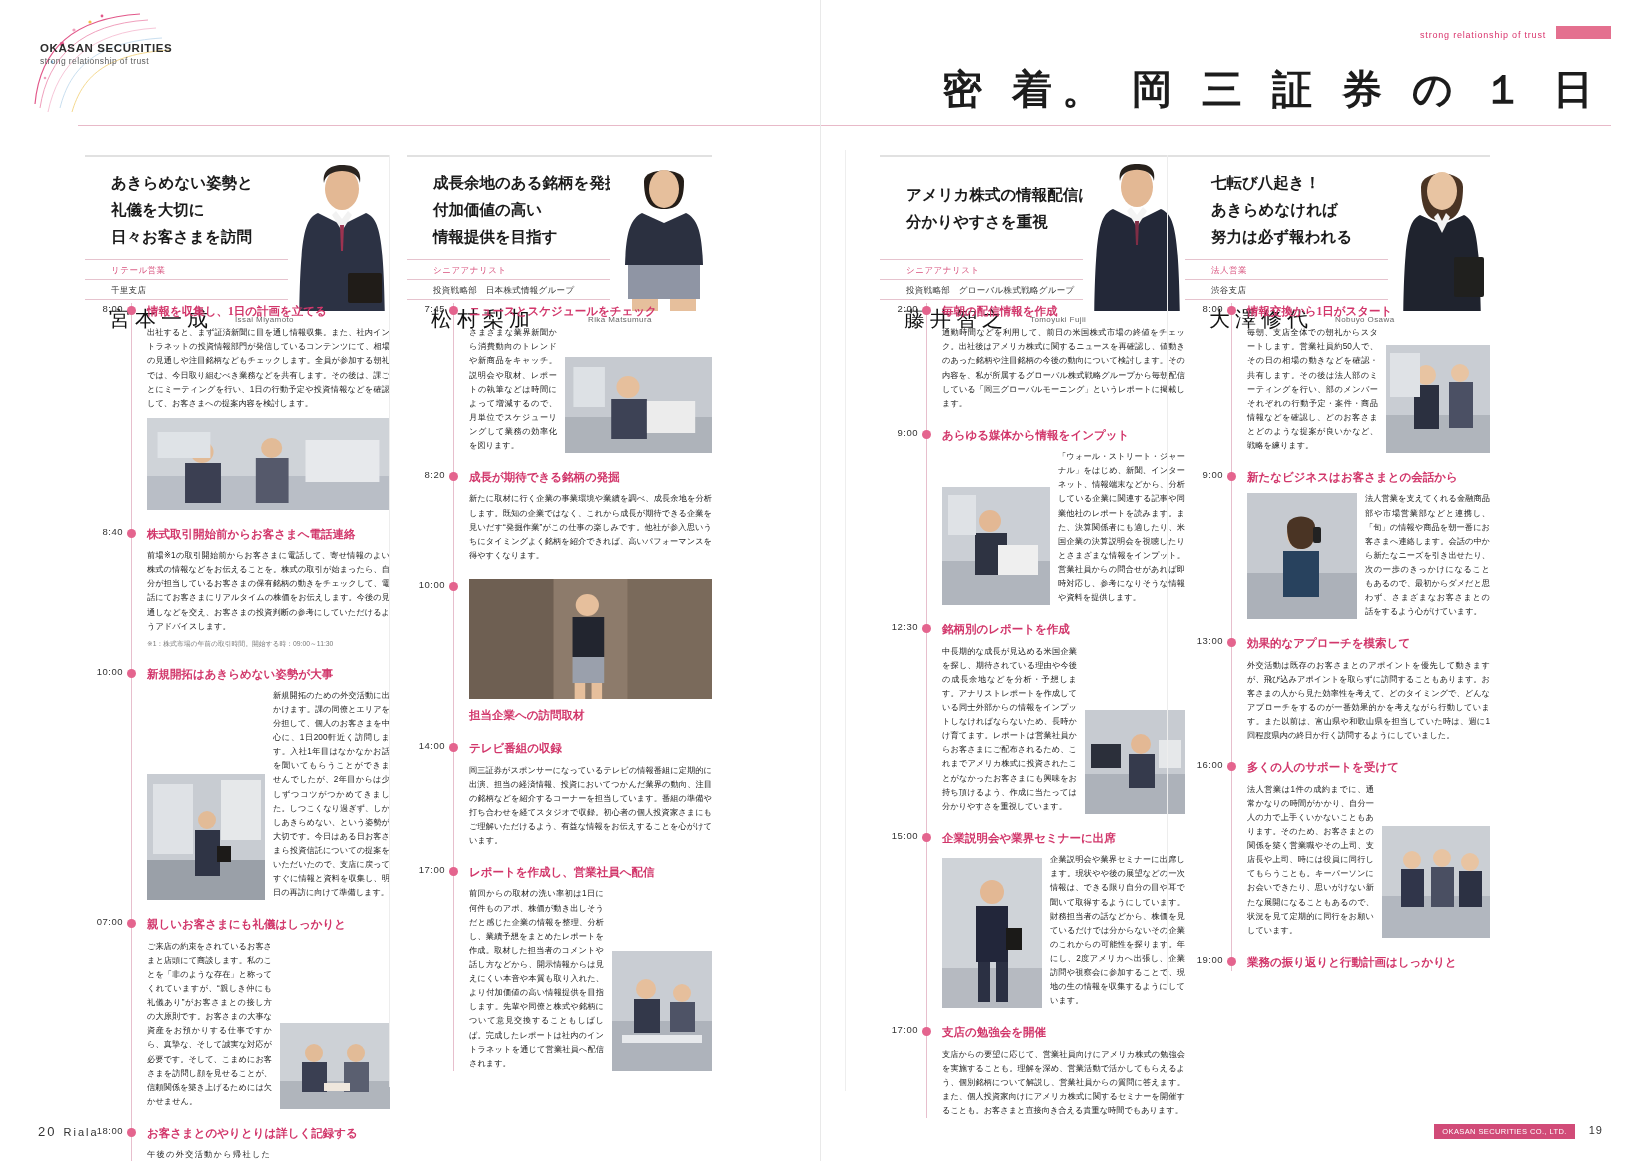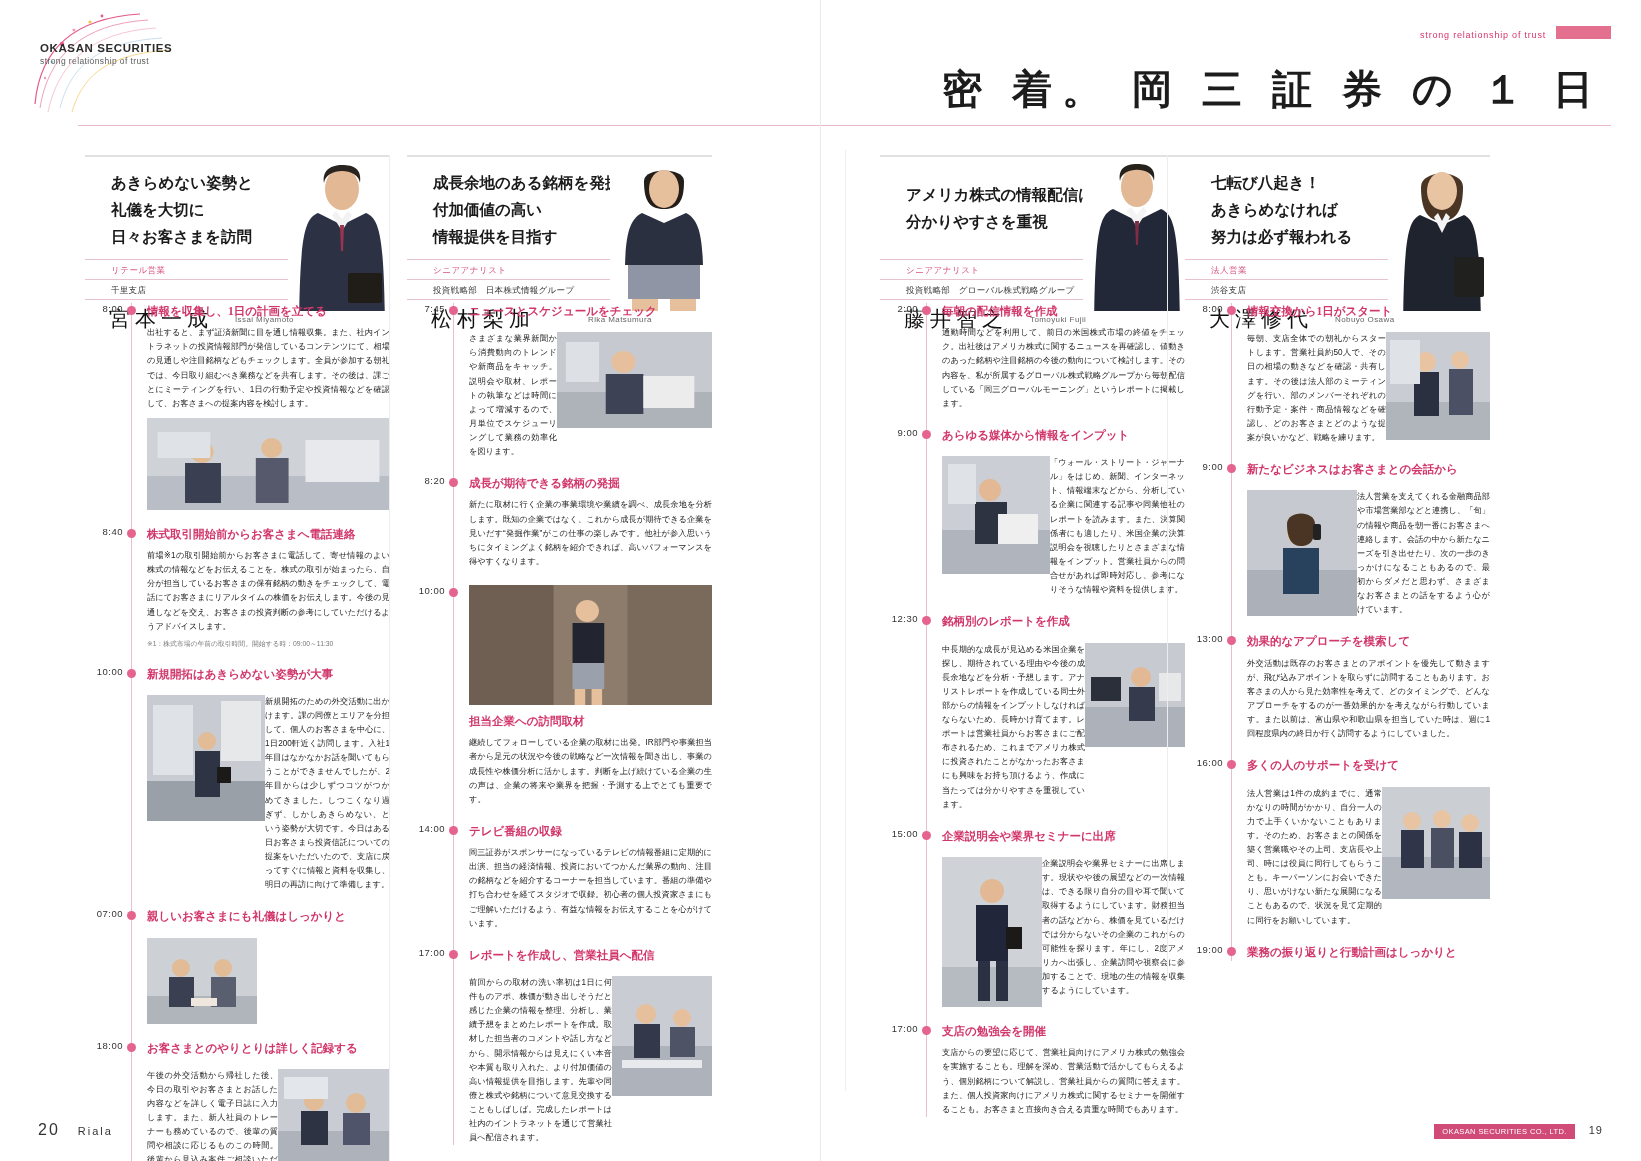--- a/index.html
+++ b/index.html
@@ -58,31 +58,31 @@
   .time{
     position:absolute;left:0;top:0;width:38px;text-align:right;font-size:9.5px;color:#333;
     letter-spacing:.5px;
   }
   .dot{position:absolute;left:42px;top:3px;width:9px;height:9px;border-radius:50%;background:#e4648e;}
   .etitle{
     font-size:11.5px;color:#d2376b;font-weight:bold;line-height:1.5;margin-bottom:6px;
     font-family:"Liberation Serif","DejaVu Serif",serif;
   }
   .ebody{font-size:8.2px;line-height:1.72;color:#222;text-align:justify;}
-  .with-img{display:flex;align-items:flex-start;margin-top:12px;}
+  .with-img{display:flex;gap:8px;align-items:flex-end;}
   .with-img .ebody{flex:1;}
   .photo{border:0;display:block;}
   .photo-full{width:100%;height:104px;margin-bottom:7px;}
   .photo-side{width:118px;height:96px;flex:0 0 118px;}
   .photo-side.tall{height:126px;}
   .col-rule-l{position:absolute;left:-18px;top:0;bottom:0;width:1px;background:#ededed;}
 
   
   .foot-left{position:absolute;left:38px;bottom:22px;font-size:11px;color:#333;letter-spacing:2px;}
-  .foot-left .pg{font-size:16px;margin-right:13px;text-align:right;}
+  .foot-left .pg{font-size:13px;margin-right:2px;text-align:right;}
   .foot-right{position:absolute;right:38px;bottom:22px;font-size:11px;color:#333;letter-spacing:1px;}
   .foot-right .tag{
     display:inline-block;background:#d14b78;color:#fff;font-size:7.5px;padding:3px 8px;margin-right:10px;
     letter-spacing:.4px;vertical-align:middle;
   }
   .sep-v{position:absolute;top:150px;bottom:70px;width:1px;background:#eeeeee;}
 </style>
 </head>
 <body>
 
@@ -186,20 +186,21 @@
           </svg>
           <div class="ebody">新規開拓のための外交活動に出かけます。課の同僚とエリアを分担して、個人のお客さまを中心に、1日200軒近く訪問します。入社1年目はなかなかお話を聞いてもらうことができませんでしたが、2年目からは少しずつコツがつかめてきました。しつこくなり過ぎず、しかしあきらめない、という姿勢が大切です。今日はある日お客さまら投資信託についての提案をいただいたので、支店に戻ってすぐに情報と資料を収集し、明日の再訪に向けて準備します。</div>
         </div>
       </div>
 
       <div class="entry">
         <div class="time">07:00</div>
         <div class="dot"></div>
         <div class="etitle">親しいお客さまにも礼儀はしっかりと</div>
         <div class="with-img">
+          <div class="ebody">ご来店の約束をされているお客さまと店頭にて商談します。私のことを「非のような存在」と称ってくれていますが、“親しき仲にも礼儀あり”がお客さまとの接し方の大原則です。お客さまの大事な資産をお預かりする仕事ですから、真摯な、そして誠実な対応が必要です。そして、こまめにお客さまを訪問し顔を見せることが、信頼関係を築き上げるためには欠かせません。</div>
           <svg class="photo photo-side" style="flex:0 0 110px;width:110px;height:86px" viewBox="0 0 110 86" preserveAspectRatio="none">
             <rect width="110" height="86" fill="#cdd1d6"></rect>
             <rect y="58" width="110" height="28" fill="#b0b5bc"></rect>
             <circle cx="34" cy="30" r="9" fill="#e2bb97"></circle>
               <rect x="22" y="39" width="25" height="30" fill="#3a3f52"></rect>
             <circle cx="76" cy="30" r="9" fill="#e2bb97"></circle>
               <rect x="64" y="39" width="25" height="30" fill="#5a5f70"></rect>
             <rect x="44" y="60" width="26" height="8" fill="#efe7dd"></rect>
           </svg>
         </div>
@@ -286,21 +287,20 @@
           <rect width="230" height="120" fill="#8d7b6b"></rect>
           <rect x="0" y="0" width="80" height="120" fill="#6e5f52"></rect>
           <rect x="150" y="0" width="80" height="120" fill="#7a6a5b"></rect>
           <circle cx="112" cy="26" r="11" fill="#e6bf9c"></circle>
           <rect x="98" y="38" width="30" height="40" fill="#22252f"></rect>
           <rect x="98" y="78" width="30" height="26" fill="#9aa0ac"></rect>
           <rect x="100" y="104" width="10" height="16" fill="#e6bf9c"></rect>
           <rect x="116" y="104" width="10" height="16" fill="#e6bf9c"></rect>
         </svg>
         <div class="etitle">担当企業への訪問取材</div>
-        <div class="ebody">継続してフォローしている企業の取材に出発。IR部門や事業担当者から足元の状況や今後の戦略など一次情報を聞き出し、事業の成長性や株価分析に活かします。判断を上げ続けている企業の生の声は、企業の将来や業界を把握・予測する上でとても重要です。</div>
       </div>
 
       <div class="entry">
         <div class="time">14:00</div>
         <div class="dot"></div>
         <div class="etitle">テレビ番組の収録</div>
         <div class="ebody">岡三証券がスポンサーになっているテレビの情報番組に定期的に出演、担当の経済情報、投資においてつかんだ業界の動向、注目の銘柄などを紹介するコーナーを担当しています。番組の準備や打ち合わせを経てスタジオで収録。初心者の個人投資家さまにもご理解いただけるよう、有益な情報をお伝えすることを心がけています。</div>
       </div>
 
       <div class="entry">

